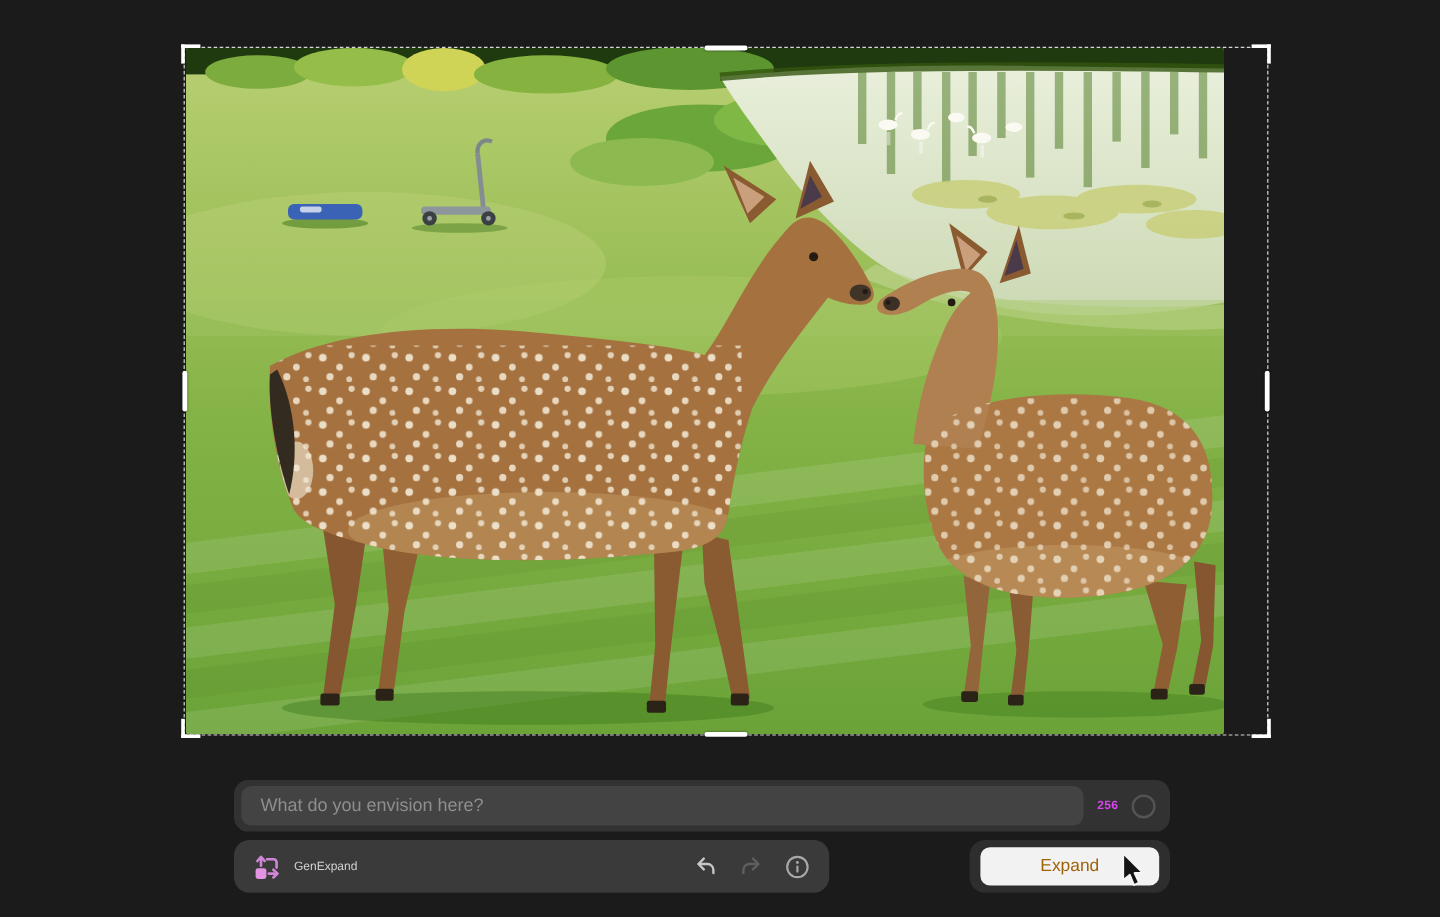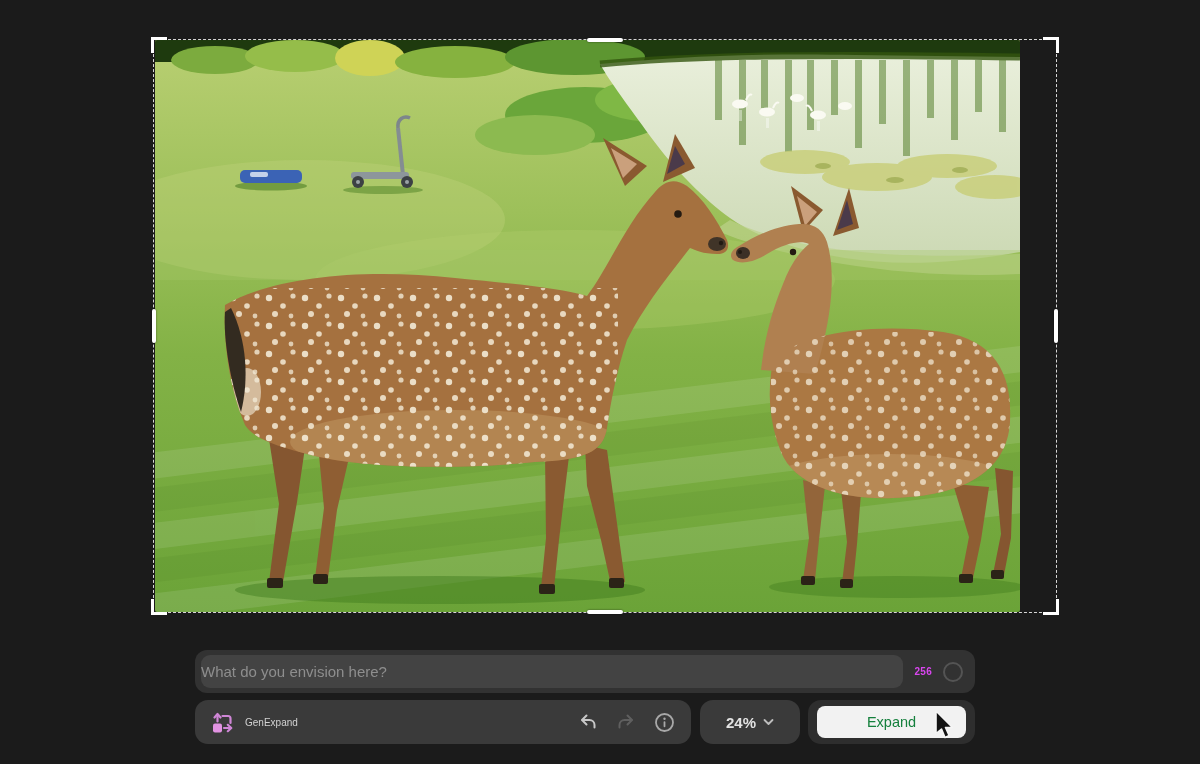--- a/index.html
+++ b/index.html
@@ -24,38 +24,38 @@
   .c-tl { left:-3px;  top:-3px;    border-top:3px solid #fff; border-left:3px solid #fff; }
   .c-tr { right:-3px; top:-3px;    border-top:3px solid #fff; border-right:3px solid #fff; }
   .c-bl { left:-3px;  bottom:-3px; border-bottom:3px solid #fff; border-left:3px solid #fff; }
   .c-br { right:-3px; bottom:-3px; border-bottom:3px solid #fff; border-right:3px solid #fff; }
 
   
   .prompt-bar { position:absolute; left:195px; top:650px; width:780px; height:43px;
                 background:#323232; border-radius:12px; display:flex; align-items:center;
                 padding:0 12px 0 6px; gap:11px; }
   .prompt-input { flex:1; height:33px; background:#434343; border:none; outline:none;
-                  border-radius:9px; color:#e4e4e4; font-size:15px; padding:0 0;
+                  border-radius:9px; color:#e4e4e4; font-size:15px; padding:0 16px;
                   font-family:"Liberation Sans", sans-serif; }
   .prompt-input::placeholder { color:#8e8e8e; }
   .char-counter { color:#d946ef; font-size:10px; font-weight:700; letter-spacing:.3px; }
   .counter-ring { width:20px; height:20px; border:2px solid #545454; border-radius:50%; }
 
   
   .pill { position:absolute; top:700px; height:44px; background:#3a3a3a; border-radius:13px;
           display:flex; align-items:center; }
   .tool-pill { left:195px; width:496px; padding:0 13px 0 15px; gap:10px; }
   .tool-label { color:#d2d2d2; font-size:10px; }
   .tool-spacer { flex:1; }
   .icon-btn { width:28px; height:28px; border:none; background:transparent; display:flex;
               align-items:center; justify-content:center; cursor:pointer; padding:0; }
   .zoom-pill { left:700px; width:100px; justify-content:center; gap:7px; cursor:pointer; }
   .zoom-label { color:#e3e3e3; font-size:15px; font-weight:700; }
   .expand-wrap { left:808px; width:167px; background:#2e2e2e; justify-content:center; }
-  .expand-btn { width:149px; height:32px; background:#f2f2f2; color:#15803d; border:none;
+  .expand-btn { width:149px; height:32px; background:#f2f2f2; color:#a16207; border:none;
                 border-radius:8px; font-size:14.5px; font-weight:500; cursor:pointer;
                 font-family:"Liberation Sans", sans-serif; }
 
   .cursor { position:absolute; left:931px; top:709px; width:24px; height:30px; pointer-events:none; z-index:50; }
 </style>
 </head>
 <body>
 
 <div class="screen">
 
@@ -282,28 +282,20 @@
       <span style="display:flex;">
         <svg width="21" height="21" viewBox="0 0 21 21">
           <circle cx="10.5" cy="10.5" r="8.5" stroke="#a8a8a8" stroke-width="1.8" fill="none"></circle>
           <circle cx="10.5" cy="6.8" r="1.2" fill="#a8a8a8"></circle>
           <rect x="9.6" y="9.2" width="1.8" height="6" rx="0.9" fill="#a8a8a8"></rect>
         </svg>
       </span>
     </button>
   </div>
 
-  <div class="pill zoom-pill">
-    <span class="zoom-label">24%</span>
-    <span style="display:flex;">
-      <svg width="11" height="8" viewBox="0 0 11 8">
-        <path d="M1.5,2 L5.5,6 L9.5,2" stroke="#bdbdbd" stroke-width="1.8" fill="none" stroke-linecap="round" stroke-linejoin="round"></path>
-      </svg>
-    </span>
-  </div>
 
   <div class="pill expand-wrap">
     <button class="expand-btn">Expand</button>
   </div>
 
   <div class="cursor">
     <svg width="24" height="30" viewBox="0 0 24 30">
       <path d="M5,2 L5,24.5 L10.5,20 L14,28.5 L18.2,26.6 L14.5,18.5 L21.5,18.5 Z" fill="#141414" stroke="#f5f5f5" stroke-width="1.6" stroke-linejoin="round"></path>
     </svg>
   </div>

